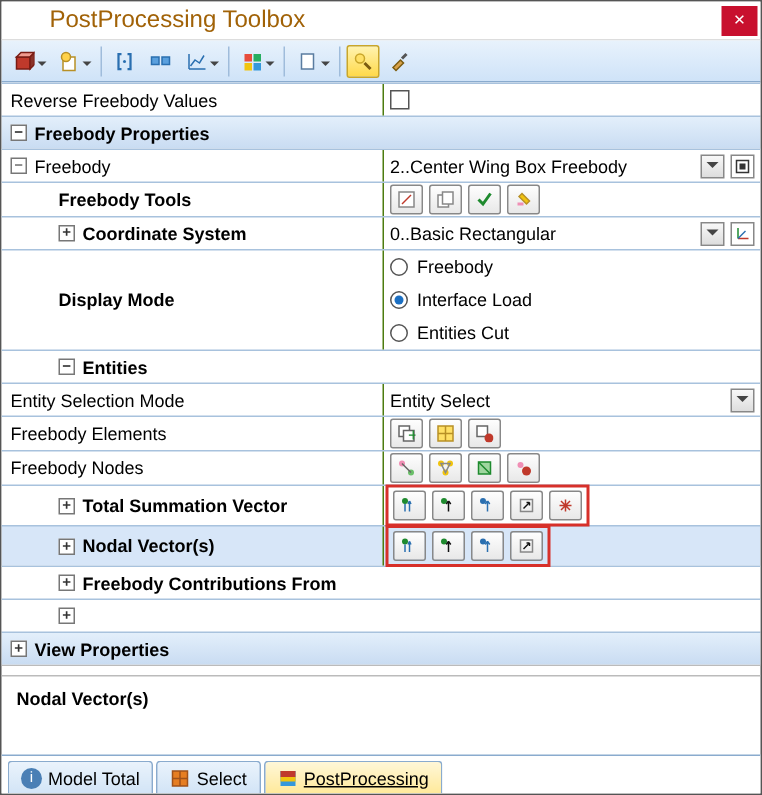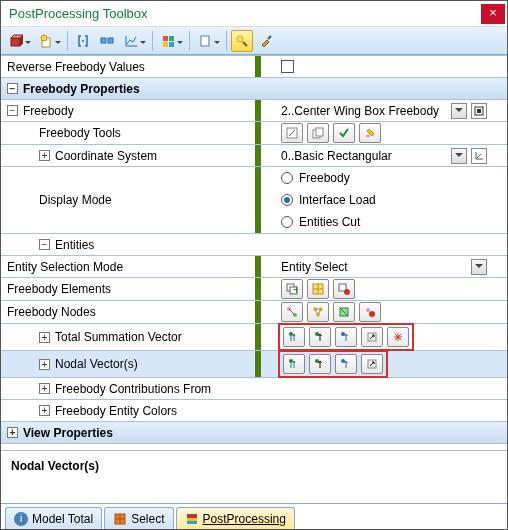--- a/index.html
+++ b/index.html
@@ -1,35 +1,35 @@
 <!DOCTYPE html>
 <html><head>
 <meta charset="utf-8">
 <style>
 * { box-sizing: border-box; margin: 0; padding: 0; font-family: "Segoe UI", Tahoma, sans-serif; font-size: 12px; }
 body { background: #fff; width: 508px; height: 530px; border: 1px solid #555; position: relative; overflow: hidden; }
 
 .titlebar { height: 26px; background: #fff; border-bottom: 1px solid #ddd; display: flex; align-items: center; justify-content: space-between; padding-left: 8px; }
-.titlebar .title { font-size: 13px; color: #15803d; }
+.titlebar .title { font-size: 16px; color: #a16207; margin-left: 24px; }
 .titlebar .close { width: 24px; height: 20px; background: #c8102e; color: #fff; text-align: center; line-height: 18px; font-size: 13px; margin-right: 2px; cursor: pointer; }
 
 .toolbar { height: 28px; background: linear-gradient(#e8f2fc, #cfe3f8); border-bottom: 1px solid #8aabce; display: flex; align-items: center; padding: 0 4px; gap: 2px; }
 .tb-btn { width: 22px; height: 22px; border: 1px solid transparent; border-radius: 2px; display: flex; align-items: center; justify-content: center; cursor: pointer; position: relative; }
 .tb-btn.dd::after { content: ""; position: absolute; right: 1px; bottom: 4px; border: 3px solid transparent; border-top-color: #444; }
 .tb-btn.dd { width: 28px; padding-right: 6px; }
 .tb-sep { width: 1px; height: 20px; background: #9fbcdb; margin: 0 2px; }
 
 .grid { border-bottom: 1px solid #bbb; }
 .row { display: flex; align-items: stretch; min-height: 22px; border-top: 1px solid #a8c2dd; background: #fff; }
 .row.header { background: linear-gradient(#e3effb, #c9dcf2); font-weight: bold; }
 .row.sel { background: #d7e6f8; }
 .lcell { width: 254px; display: flex; align-items: center; padding-left: 6px; color: #000; }
-.rcell { flex: 1; display: flex; align-items: center; padding: 1px 20px; border-left: 6px solid #4d7c0f; gap: 4px; position: relative; }
+.rcell { flex: 1; display: flex; align-items: center; padding: 1px 4px; border-left: 1px solid #4d7c0f; gap: 4px; position: relative; }
 .exp { width: 11px; height: 11px; border: 1px solid #777; background: #fff; color: #333; font-size: 10px; line-height: 9px; text-align: center; margin-right: 5px; cursor: pointer; flex-shrink: 0; user-select: none; }
-.ind1 { } .ind2 { padding-left: 38px; } .ind3 { }
+.ind1 { } .ind2 { padding-left: 38px; font-weight: bold; } .ind3 { }
 .ind1 .exp { margin-left: 0; } .ind2 .exp { margin-left: 0; }
 
 input.combo { flex: 1; border: none; background: transparent; font-size: 12px; outline: none; height: 18px; }
 .combo-btn { width: 16px; height: 16px; border: 1px solid #888; background: linear-gradient(#f8f8f8,#ddd); display: flex; align-items: center; justify-content: center; cursor: pointer; }
 .combo-btn::after { content: ""; border: 4px solid transparent; border-top-color: #444; margin-top: 3px; }
 .xtra-btn { width: 16px; height: 16px; border: 1px solid #888; background: #fff; cursor: pointer; display:flex; align-items:center; justify-content:center; }
 
 .chk { width: 13px; height: 13px; border: 1px solid #555; background: #fff; display: inline-flex; align-items:center; justify-content:center; font-size: 11px; line-height: 11px; }
 .chk.checked::after { content: "✓"; color: #111; font-weight: bold; }
 
@@ -385,21 +385,20 @@
 
   <div class="row">
       <div class="lcell ind2" style="width:100%">
         <span class="exp">+</span>
         <span>Freebody Contributions From</span>
       </div>
     </div>
   <div class="row">
       <div class="lcell ind2" style="width:100%">
         <span class="exp">+</span>
-        <span>Freebody Entity Colors</span>
       </div>
     </div>
 
   <div class="row header">
       <div class="lcell" style="width:100%">
         <span class="exp">+</span>
         <span>View Properties</span>
       </div>
     </div>
 </div>

